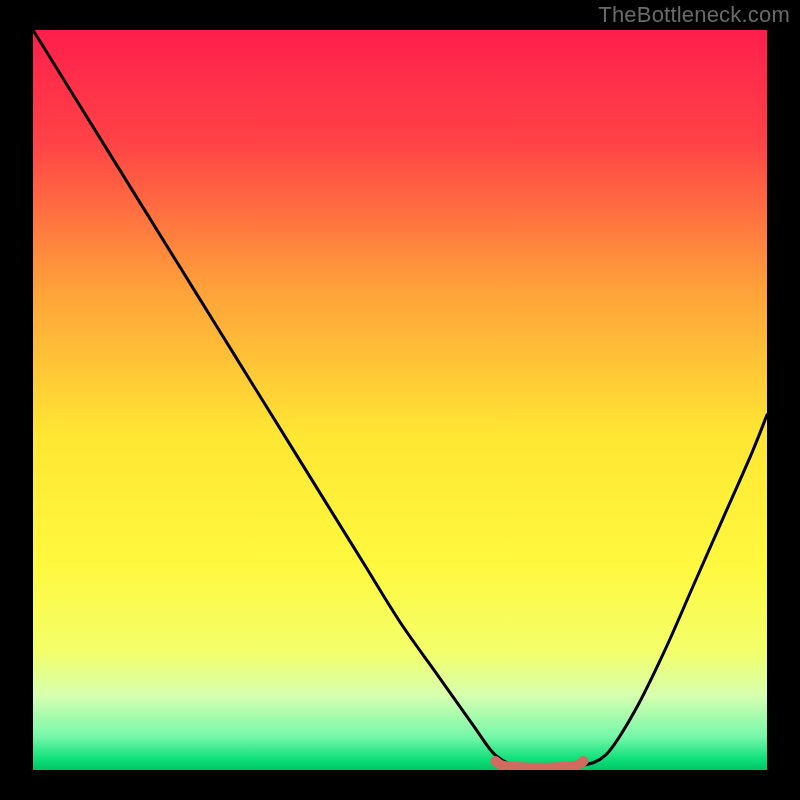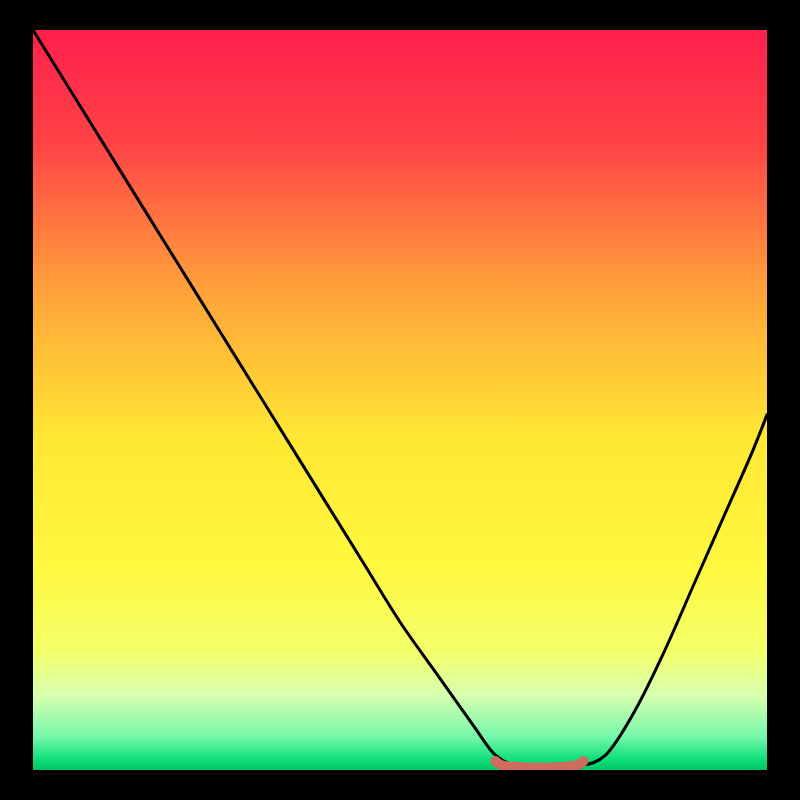--- a/index.html
+++ b/index.html
@@ -25,20 +25,21 @@
     letter-spacing: 0.2px;
   }
   svg {
     display: block;
   }
 </style>
 </head>
 <body>
 
 <div class="stage">
+  <div class="watermark">TheBottleneck.com</div>
 
   <svg id="chart-svg" width="800" height="800" viewBox="0 0 800 800">
     <defs>
       <linearGradient id="bg-grad" x1="0" y1="0" x2="0" y2="1">
           <stop offset="0%" stop-color="#ff1f4c"></stop>
           <stop offset="15%" stop-color="#ff4246"></stop>
           <stop offset="35%" stop-color="#ffa13a"></stop>
           <stop offset="55.00000000000001%" stop-color="#ffe733"></stop>
           <stop offset="72%" stop-color="#fff83e"></stop>
           <stop offset="84%" stop-color="#f3ff6a"></stop>

